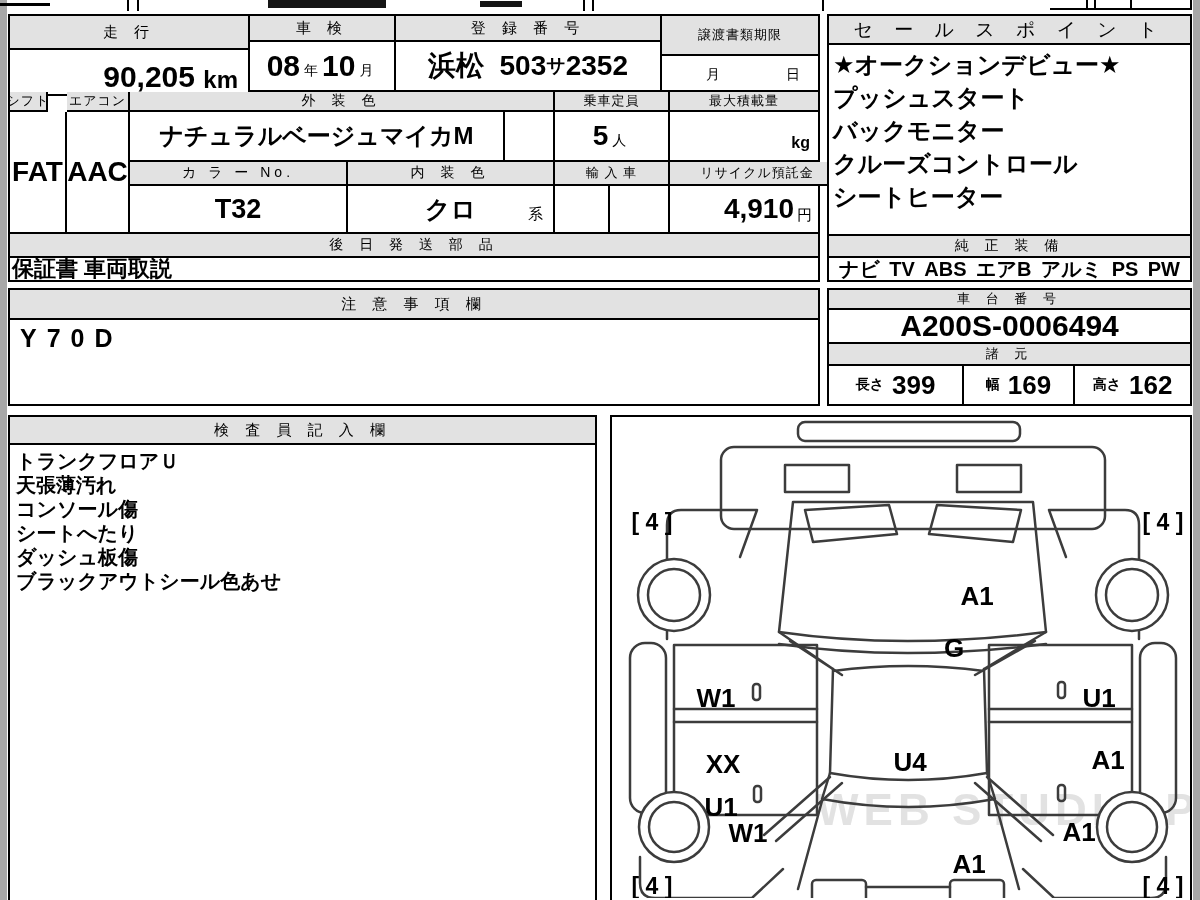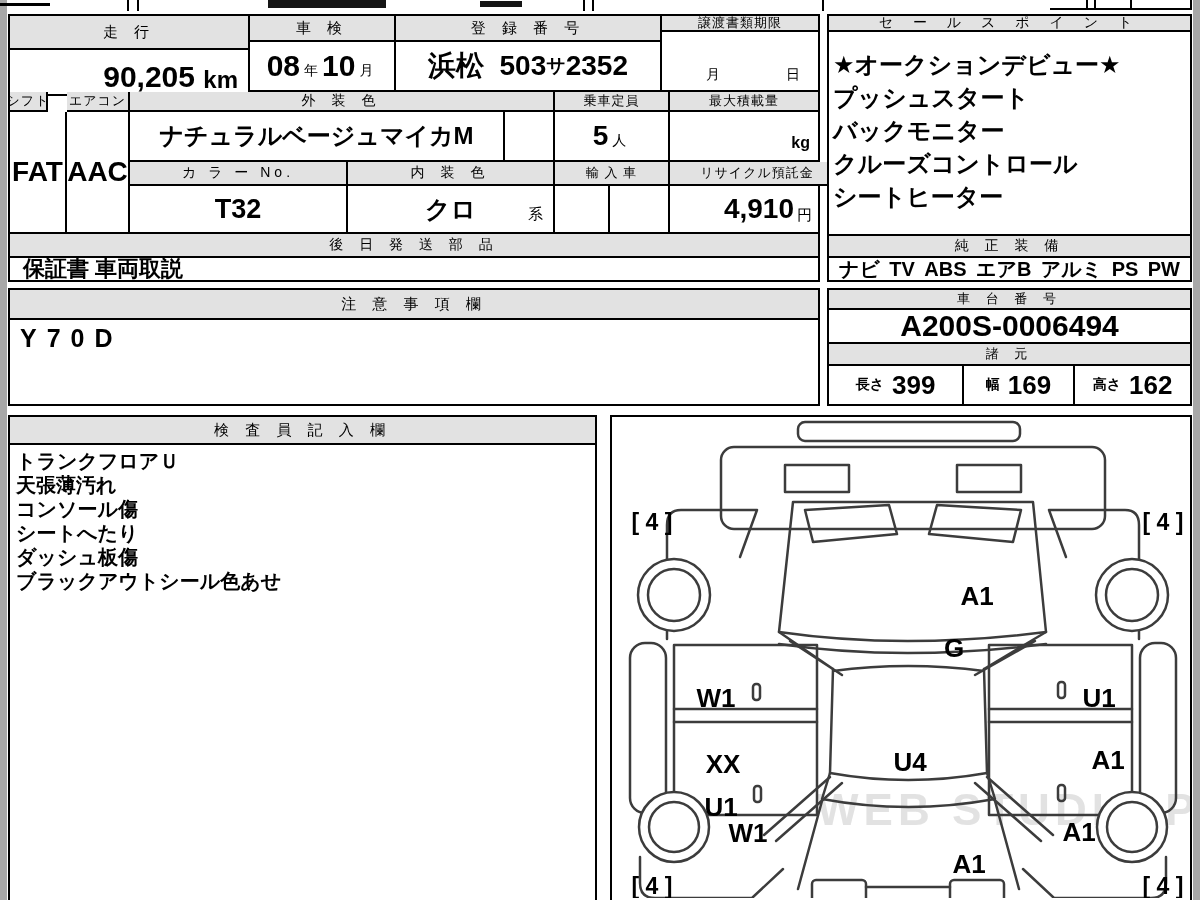--- a/index.html
+++ b/index.html
@@ -53,21 +53,21 @@
     <div class="c stub" style="left:1130px;top:0;width:2px;height:10px;"></div>
     <div class="c stub" style="left:1190px;top:0;width:2px;height:10px;"></div>
     <div class="c stub" style="left:1050px;top:8px;width:142px;height:2px;"></div>
   </div>
 
   <div class="c box" style="left:8px;top:14px;width:812px;height:268px;">
 
     <div class="c hd br bb" style="left:0;top:0;width:240px;height:34px;">走 行</div>
     <div class="c hd br bb" style="left:240px;top:0;width:146px;height:26px;">車 検</div>
     <div class="c hd br bb" style="left:386px;top:0;width:266px;height:26px;">登 録 番 号</div>
-    <div class="c hdt bb" style="left:652px;top:0;width:156px;height:16px;">譲渡書類期限</div>
+    <div class="c hdt bb" style="left:652px;top:0;width:156px;height:40px;">譲渡書類期限</div>
 
     <div class="c val vright br bb" style="left:0;top:26px;width:240px;height:54px;font-size:30px;padding-right:10px;align-items:flex-end;">
       <span>90,205</span>&nbsp;<span class="unit" style="font-size:24px;">km</span>
     </div>
     <div class="c val br bb" style="left:240px;top:26px;width:146px;height:50px;font-size:30px;">
       <span>08</span>
         <span class="small-unit">年</span>
         <span>10</span>
         <span class="small-unit">月</span>
     </div>
@@ -109,25 +109,25 @@
       <span style="position:absolute;right:10px;bottom:8px;font-size:15px;font-weight:normal;">系</span>
     </div>
     <div class="c br bb" style="left:545px;top:170px;width:55px;height:48px;"></div>
     <div class="c br bb" style="left:600px;top:170px;width:60px;height:48px;"></div>
     <div class="c val vright bb" style="left:660px;top:170px;width:148px;height:48px;font-size:28px;padding-right:6px;">
       <span>4,910</span>
         <span style="font-size:15px;font-weight:normal;margin:12px 0 0 3px;">円</span>
     </div>
 
     <div class="c hd bb" style="left:0;top:218px;width:808px;height:24px;font-size:14px;">後 日 発 送 部 品</div>
-    <div class="c val vleft" style="left:0;top:242px;width:808px;height:22px;font-size:22px;padding-left:13px;">保証書 車両取説</div>
+    <div class="c val vleft" style="left:0;top:242px;width:808px;height:22px;font-size:22px;padding-left:2px;">保証書 車両取説</div>
   </div>
 
   <div class="c box" style="left:827px;top:14px;width:365px;height:268px;">
-    <div class="c hd bb" style="left:0;top:0;width:361px;height:16px;font-size:14px;letter-spacing:8px;">セ ー ル ス ポ イ ン ト</div>
+    <div class="c hd bb" style="left:0;top:0;width:361px;height:29px;font-size:19px;letter-spacing:8px;">セ ー ル ス ポ イ ン ト</div>
     <div class="c" style="left:4px;top:32px;width:355px;height:184px;">
       <div class="sp-item">★オークションデビュー★</div>
       <div class="sp-item">プッシュスタート</div>
       <div class="sp-item">バックモニター</div>
       <div class="sp-item">クルーズコントロール</div>
       <div class="sp-item">シートヒーター</div>
     </div>
     <div class="c hd bb" style="left:0;top:218px;width:361px;height:24px;font-size:14px;border-top:2px solid #000;">純 正 装 備</div>
     <div class="c equip" style="left:0;top:242px;width:361px;height:22px;">
       <span>ナビ</span>

